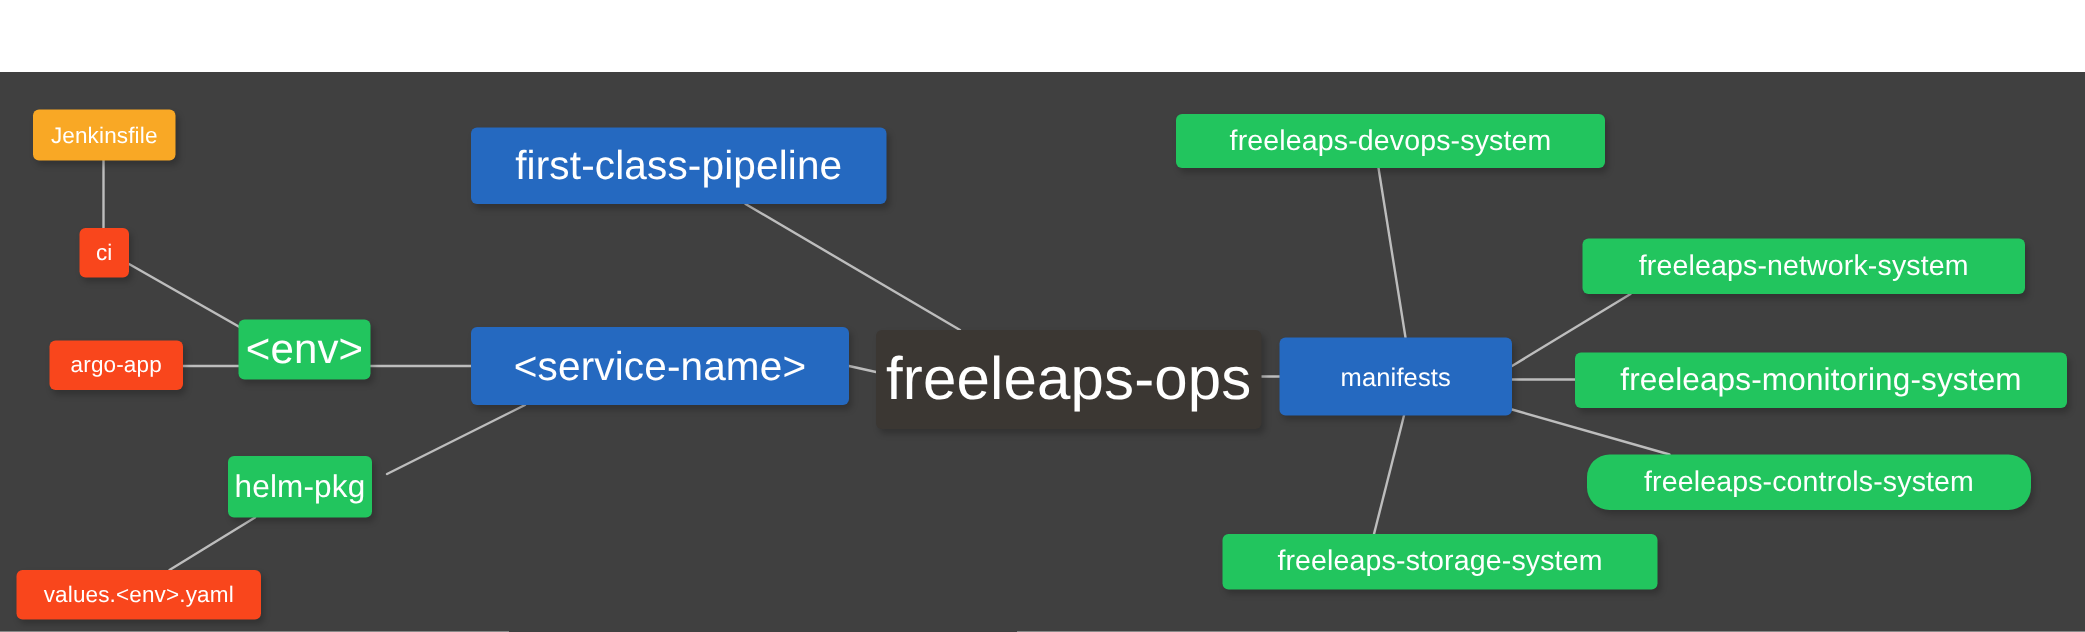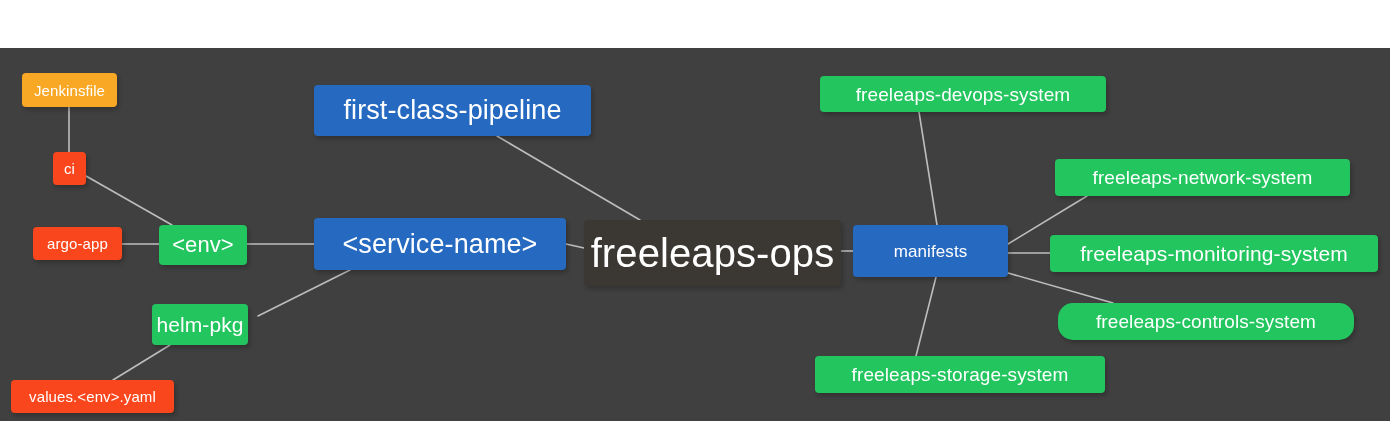--- a/index.html
+++ b/index.html
@@ -66,25 +66,25 @@
       <line x1="841" y1="203" x2="853" y2="203" stroke="#bdbdbd" stroke-width="1.6" stroke-linecap="round"></line>
       <line x1="919" y1="64" x2="937" y2="177" stroke="#bdbdbd" stroke-width="1.6" stroke-linecap="round"></line>
       <line x1="1008" y1="196" x2="1087" y2="148" stroke="#bdbdbd" stroke-width="1.6" stroke-linecap="round"></line>
       <line x1="1008" y1="205" x2="1050" y2="205" stroke="#bdbdbd" stroke-width="1.6" stroke-linecap="round"></line>
       <line x1="1008" y1="225" x2="1113" y2="255" stroke="#bdbdbd" stroke-width="1.6" stroke-linecap="round"></line>
       <line x1="936" y1="229" x2="916" y2="308" stroke="#bdbdbd" stroke-width="1.6" stroke-linecap="round"></line>
     </svg>
 <div class="node n-orange" style="left: 22px; top: 25px; width: 95px; height: 34px; font-size: 15px;">Jenkinsfile</div>
     <div class="node n-red" style="left: 53px; top: 104px; width: 33px; height: 33px; font-size: 15px;">ci</div>
     <div class="node n-red" style="left: 33px; top: 179px; width: 89px; height: 33px; font-size: 15px;">argo-app</div>
-    <div class="node n-green" style="left: 159px; top: 177px; width: 88px; height: 40px; font-size: 22px;">&lt;env&gt;</div>
+    <div class="node n-green" style="left: 159px; top: 165px; width: 88px; height: 40px; font-size: 28px;">&lt;env&gt;</div>
     <div class="node n-green" style="left: 152px; top: 256px; width: 96px; height: 41px; font-size: 21px;">helm-pkg</div>
     <div class="node n-red" style="left: 11px; top: 332px; width: 163px; height: 33px; font-size: 15px;">values.&lt;env&gt;.yaml</div>
     <div class="node n-blue" style="left: 314px; top: 37px; width: 277px; height: 51px; font-size: 27px;">first-class-pipeline</div>
     <div class="node n-blue" style="left: 314px; top: 170px; width: 252px; height: 52px; font-size: 27px;">&lt;service-name&gt;</div>
     <div class="node n-root" style="left: 584px; top: 172px; width: 257px; height: 66px; font-size: 40px;">freeleaps-ops</div>
     <div class="node n-blue" style="left: 853px; top: 177px; width: 155px; height: 52px; font-size: 17px;">manifests</div>
-    <div class="node n-green" style="left: 820px; top: 28px; width: 286px; height: 36px; font-size: 19px;">freeleaps-devops-system</div>
+    <div class="node n-green" style="left: 784px; top: 28px; width: 286px; height: 36px; font-size: 19px;">freeleaps-devops-system</div>
     <div class="node n-green" style="left: 1055px; top: 111px; width: 295px; height: 37px; font-size: 19px;">freeleaps-network-system</div>
     <div class="node n-green" style="left: 1050px; top: 187px; width: 328px; height: 37px; font-size: 21px;">freeleaps-monitoring-system</div>
     <div class="node n-green" style="left: 1058px; top: 255px; width: 296px; height: 37px; font-size: 19px; border-radius: 15px;">freeleaps-controls-system</div>
     <div class="node n-green" style="left: 815px; top: 308px; width: 290px; height: 37px; font-size: 19px;">freeleaps-storage-system</div>
   </div>
 
 </body></html>

